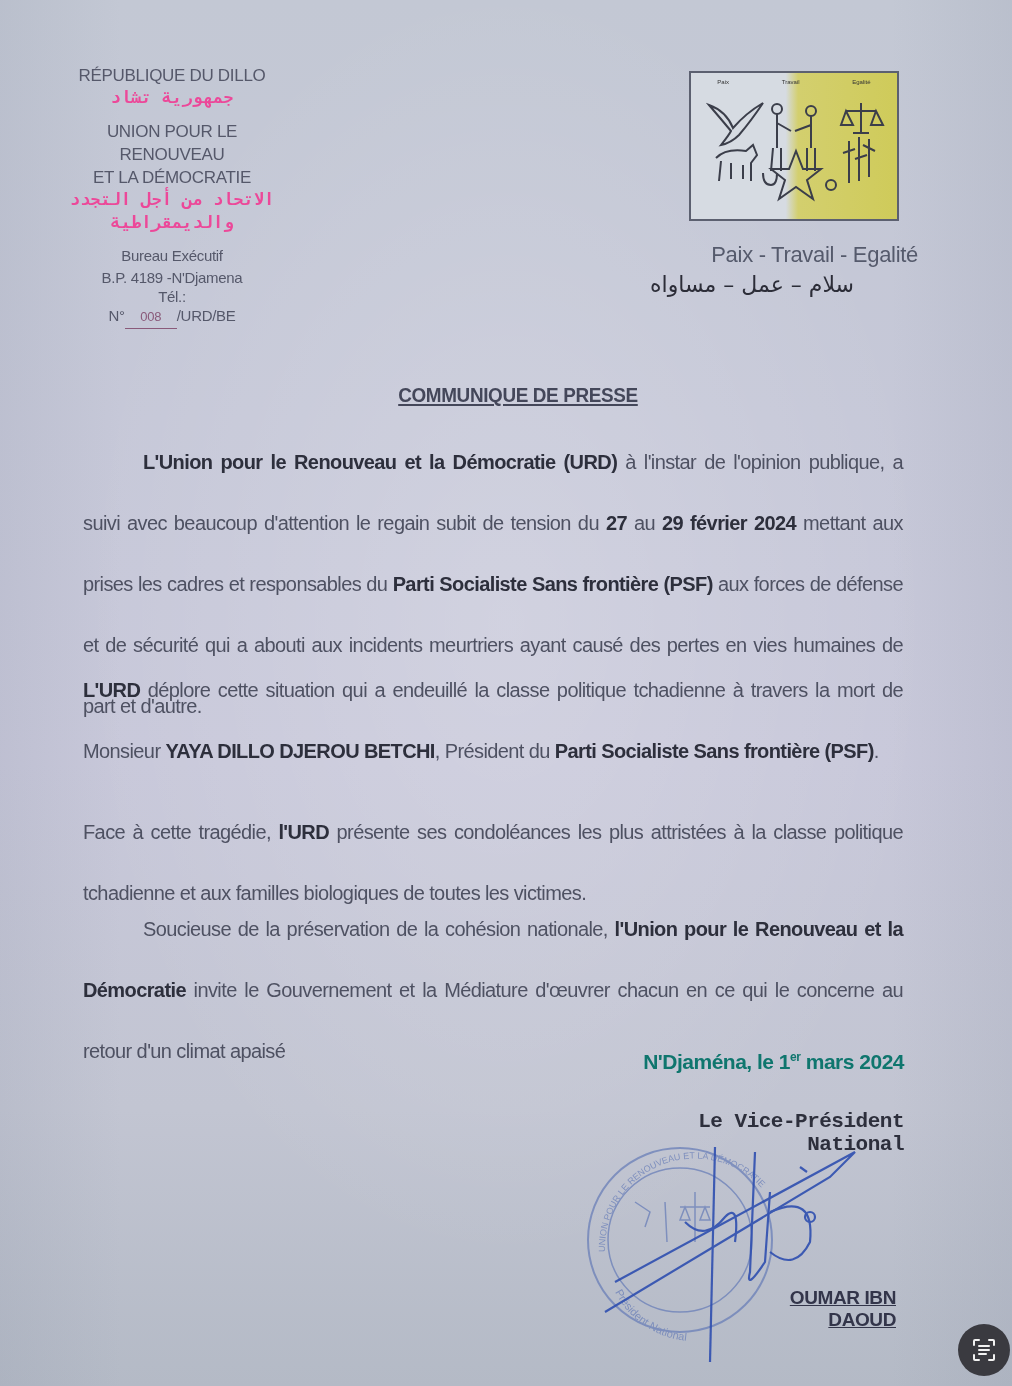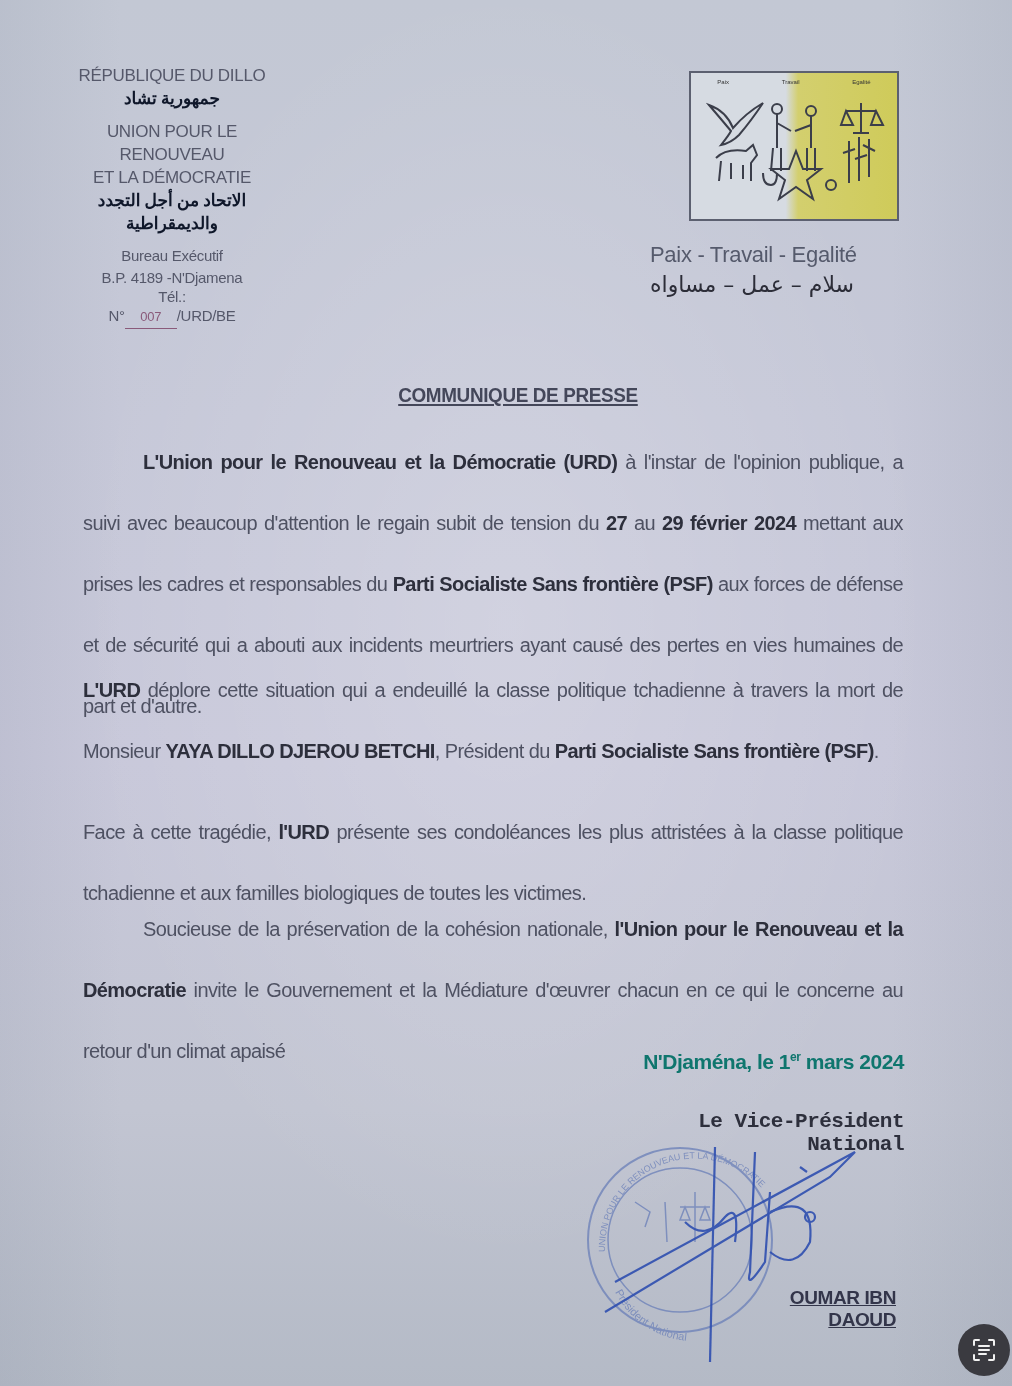--- a/index.html
+++ b/index.html
@@ -13,35 +13,35 @@
     position: absolute; inset: 0; pointer-events: none;
     background: radial-gradient(ellipse at 50% 45%, rgba(255,255,255,0.18) 0%, rgba(255,255,255,0) 60%),
                 linear-gradient(90deg, rgba(120,130,150,0.12) 0%, rgba(0,0,0,0) 12%, rgba(0,0,0,0) 88%, rgba(120,130,150,0.12) 100%);
   }
   
   .hdr-left {
     position: absolute; left: 52px; top: 64px; width: 240px;
     text-align: center; color: #55586a; font-size: 17px; line-height: 23px;
     letter-spacing: -0.3px;
   }
-  .hdr-left .arabic { font-family: Liberation Serif, serif; font-size: 17px; font-weight: bold; color: #0f172a; direction: rtl; }
+  .hdr-left .arabic { font-family: Liberation Mono, monospace; font-size: 17px; font-weight: bold; color: #ec4899; direction: rtl; }
   .hdr-left .gap { height: 10px; }
   .hdr-left .small { font-size: 15px; line-height: 22px; }
   .hdr-left .ref .num { display: inline-block; width: 52px; border-bottom: 1px solid #8a5a7a; color: #8a5a7a; font-size: 13px; }
   
   .logo {
     position: absolute; left: 689px; top: 71px; width: 210px; height: 150px;
     border: 2px solid #5c6070; box-sizing: border-box;
     background: linear-gradient(90deg, #d6dbe2 0%, #d6dbe2 46%, #d3cf6e 52%, #cfcb5a 100%);
     overflow: hidden;
   }
   .logo-labels { position: absolute; top: 6px; left: 0; right: 0; display: flex; justify-content: space-around; font-size: 6px; color: #333; }
   .logo svg { position: absolute; left: 0; top: 0; }
   .motto {
-    position: absolute; left: 650px; top: 242px; width: 268px; 
+    position: absolute; left: 650px; top: 242px; width: 268px; text-align: right;
     font-size: 22px; color: #555a6c; letter-spacing: -0.3px;
   }
   .motto-ar {
     position: absolute; left: 650px; top: 272px; width: 262px; text-align: left;
     font-family: "DejaVu Sans", sans-serif; font-size: 22px; color: #2c2d38; direction: rtl;
   }
   
   .title {
     position: absolute; left: 0; width: 1036px; top: 383px; text-align: center;
     font-size: 21px; font-weight: bold; color: #44475a; text-decoration: underline;
@@ -83,21 +83,21 @@
   <div>UNION POUR LE</div>
   <div>RENOUVEAU</div>
   <div>ET LA DÉMOCRATIE</div>
   <div class="arabic">الاتحاد من أجل التجدد</div>
   <div class="arabic">والديمقراطية</div>
   <div class="gap"></div>
   <div class="small">Bureau Exécutif</div>
   <div class="small">B.P. 4189 -N'Djamena</div>
   <div class="small" style="line-height:16px;">Tél.:</div>
   <div class="small ref">
-    <span>N°</span><span class="num">007</span><span>/URD/BE</span>
+    <span>N°</span><span class="num">008</span><span>/URD/BE</span>
   </div>
 </div>
 
 <div class="logo">
   <div class="logo-labels">
     <span>Paix</span>
     <span>Travail</span>
     <span>Egalité</span>
   </div>
   <svg width="210" height="150" viewBox="0 0 210 150">

